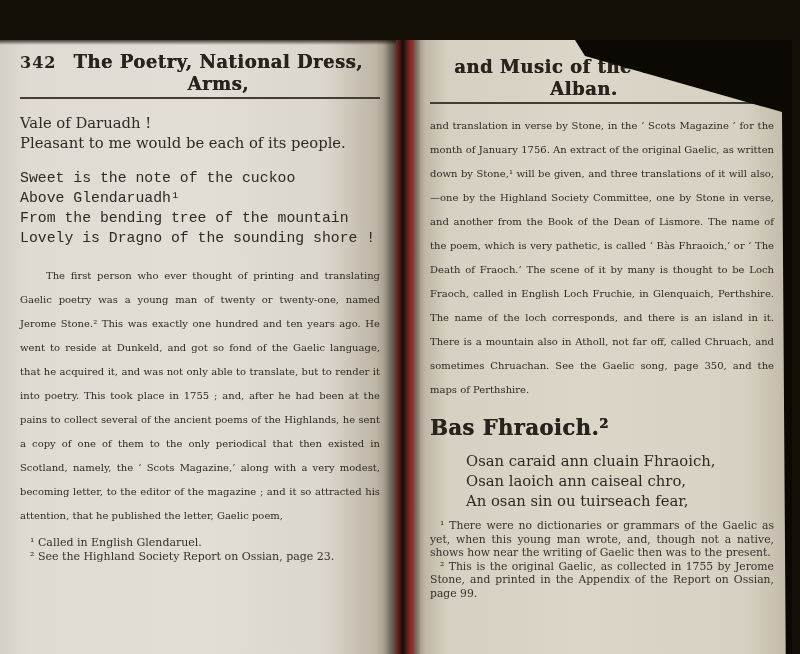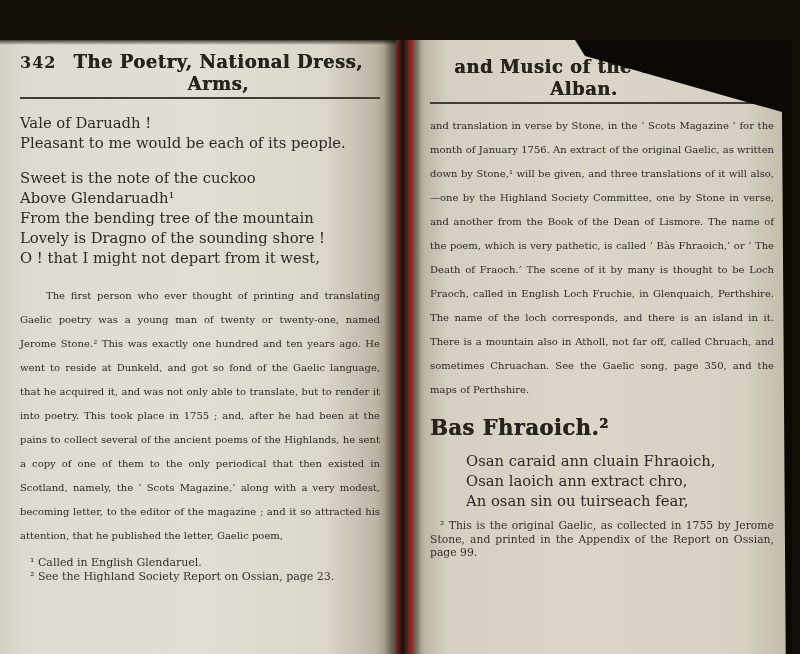--- a/index.html
+++ b/index.html
@@ -39,21 +39,21 @@
     font-family: "DejaVu Serif", serif;
     font-weight: bold;
     letter-spacing: 0.5px;
     text-shadow: 0.4px 0 0 currentColor;
     transform: scaleY(1.04);
   }
   .header-rule { border-bottom: 2px solid #433d33; margin-top: 4px; }
 
   .verse { font-size: 14.8px; line-height: 20px; color: #2e2a23; }
   .verse-first { margin-top: 14px; }
-  .verse-gap { margin-top: 15px; }
+  .verse-gap { margin-top: 15px; font-family: Liberation Mono, monospace; }
   .verse-line { white-space: nowrap; }
 
   .para {
     font-size: 10px; line-height: 24px;
     text-align: justify;
     color: #2e2a23;
   }
   .para-left { margin-top: 16px; text-indent: 26px; }
   .para-right { margin-top: 10px; }
 
@@ -119,21 +119,20 @@
     <div class="verse verse-first">
       <div class="verse-line">Vale of Daruadh !</div>
       <div class="verse-line">Pleasant to me would be each of its people.</div>
     </div>
 
     <div class="verse verse-gap">
       <div class="verse-line">Sweet is the note of the cuckoo</div>
       <div class="verse-line">Above Glendaruadh¹</div>
       <div class="verse-line">From the bending tree of the mountain</div>
       <div class="verse-line">Lovely is Dragno of the sounding shore !</div>
-      <div class="verse-line">O ! that I might not depart from it west,</div>
     </div>
 
     <p class="para para-left">The first person who ever thought of printing and translating Gaelic poetry was a young man of twenty or twenty-one, named Jerome Stone.² This was exactly one hundred and ten years ago. He went to reside at Dunkeld, and got so fond of the Gaelic language, that he acquired it, and was not only able to translate, but to render it into poetry. This took place in 1755 ; and, after he had been at the pains to collect several of the ancient poems of the Highlands, he sent a copy of one of them to the only periodical that then existed in Scotland, namely, the ‘ Scots Magazine,’ along with a very modest, becoming letter, to the editor of the magazine ; and it so attracted his attention, that he published the letter, Gaelic poem,</p>
 
     <div class="footnotes footnotes-left">
       <p class="footnote">¹ Called in English Glendaruel.</p>
       <p class="footnote">² See the Highland Society Report on Ossian, page 23.</p>
     </div>
   </div>
 
@@ -143,25 +142,26 @@
       <span class="pagenum">343</span>
     </div>
     <div class="header-rule"></div>
 
     <p class="para para-right">and translation in verse by Stone, in the ‘ Scots Magazine ’ for the month of January 1756. An extract of the original Gaelic, as written down by Stone,¹ will be given, and three translations of it will also,—one by the Highland Society Committee, one by Stone in verse, and another from the Book of the Dean of Lismore. The name of the poem, which is very pathetic, is called ‘ Bàs Fhraoich,’ or ‘ The Death of Fraoch.’ The scene of it by many is thought to be Loch Fraoch, called in English Loch Fruchie, in Glenquaich, Perthshire. The name of the loch corresponds, and there is an island in it. There is a mountain also in Atholl, not far off, called Chruach, and sometimes Chruachan. See the Gaelic song, page 350, and the maps of Perthshire.</p>
 
     <h2 class="section-heading blackletter">Bas Fhraoich.²</h2>
 
     <div class="verse verse-right">
       <div class="verse-line">Osan caraid ann cluain Fhraoich,</div>
-      <div class="verse-line">Osan laoich ann extract chro,</div>
+      <div class="verse-line">Osan laoich ann caiseal chro,</div>
       <div class="verse-line">An osan sin ou tuirseach fear,</div>
     </div>
 
     <div class="footnotes footnotes-right">
+      <p class="footnote">¹ There were no dictionaries or grammars of the Gaelic as yet, when this young man wrote, and, though not a native, shows how near the writing of Gaelic then was to the present.</p>
       <p class="footnote">² This is the original Gaelic, as collected in 1755 by Jerome Stone, and printed in the Appendix of the Report on Ossian, page 99.</p>
     </div>
   </div>
 
   <div class="gutter"></div>
   <div class="edge-right-dark"></div>
   <div class="edge-top-left"></div>
   <div class="edge-bottom"></div>
   <div class="page-stack"></div>
 

